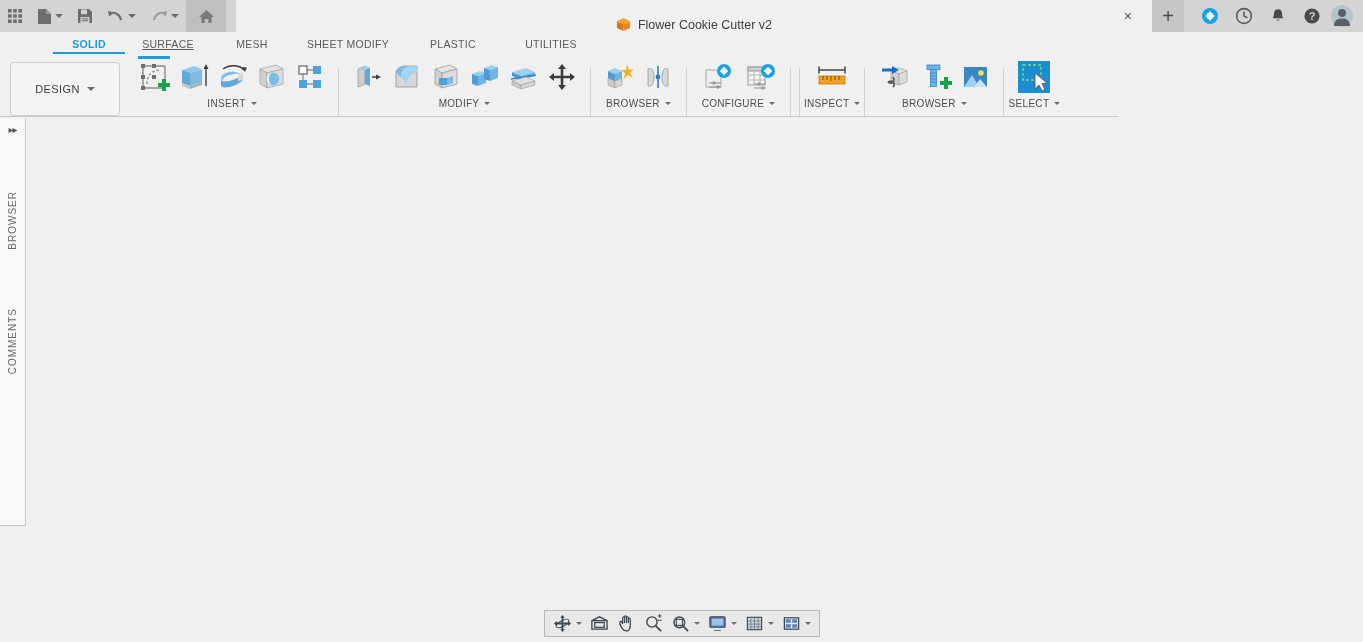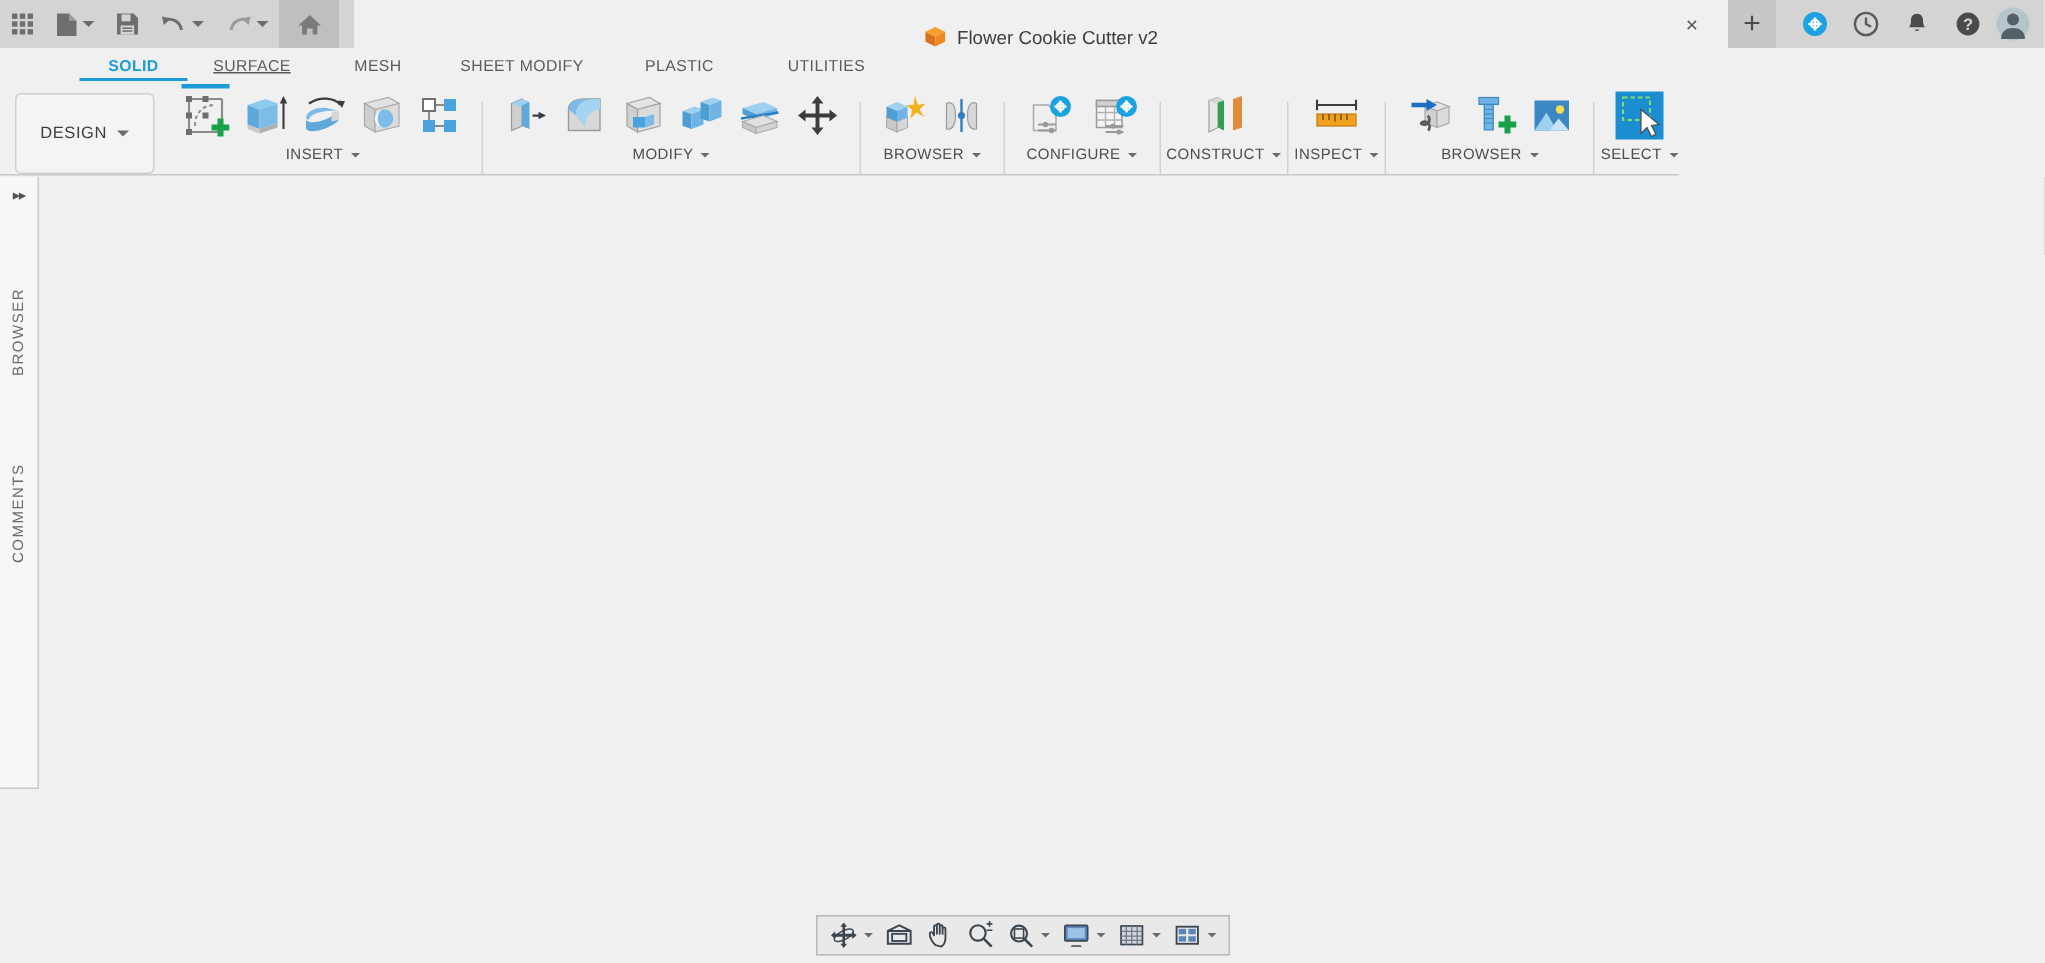--- a/index.html
+++ b/index.html
@@ -735,36 +735,20 @@
         </div>
       </div>
       <div class="glabel">
         <span>CONFIGURE</span>
         <span class="caret sm"></span>
       </div>
     </div>
 
     <div class="gsep"></div>
 
-    <div class="group">
-      <div class="icons">
-        <div class="tool wide">
-          <svg width="34" height="32" viewBox="0 0 34 32">
-            <polygon points="7,6 13,4 13,24 7,27" fill="#e8e8e8" stroke="#a0a0a0" stroke-width="0.8"></polygon>
-            <polygon points="13,4 17,6 17,26 13,24" fill="#2fa04e"></polygon>
-            <polygon points="7,6 13,4 17,6 11,8" fill="#d4d4d4"></polygon>
-            <polygon points="23,5 29,3 29,24 23,26" fill="#e08a3c"></polygon>
-          </svg>
-        </div>
-      </div>
-      <div class="glabel">
-        <span>CONSTRUCT</span>
-        <span class="caret sm"></span>
-      </div>
-    </div>
 
     <div class="gsep"></div>
 
     <div class="group">
       <div class="icons">
         <div class="tool wide">
           <svg width="36" height="32" viewBox="0 0 36 32">
             <line x1="5" y1="9" x2="31" y2="9" stroke="#3c3c3c" stroke-width="1.4"></line>
             <line x1="5" y1="5.5" x2="5" y2="12.5" stroke="#3c3c3c" stroke-width="1.4"></line>
             <line x1="31" y1="5.5" x2="31" y2="12.5" stroke="#3c3c3c" stroke-width="1.4"></line>

